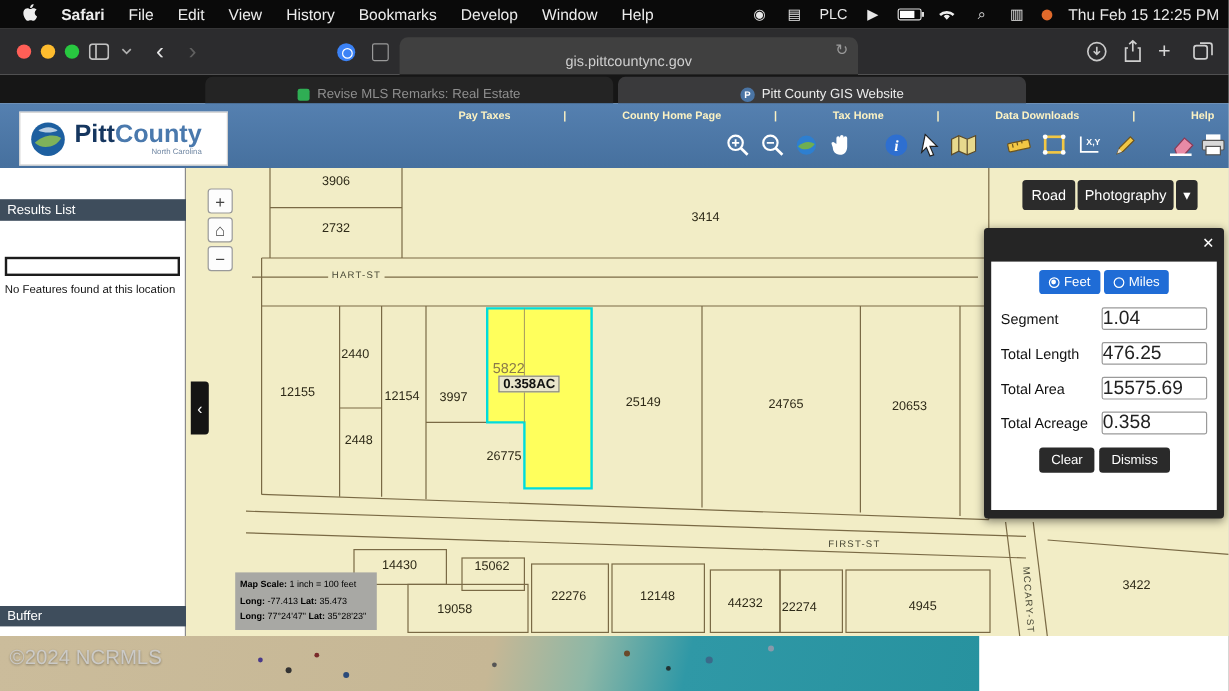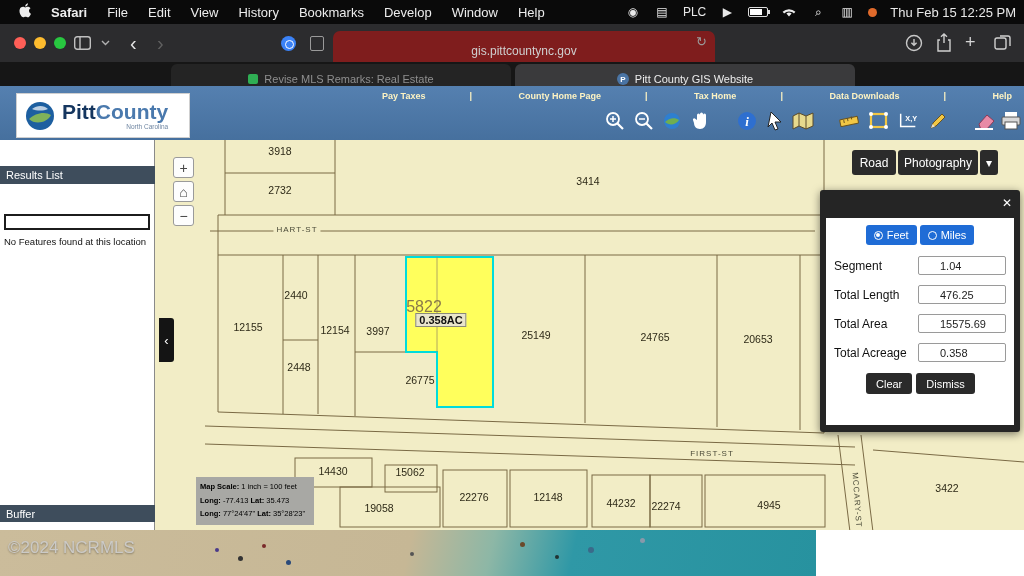--- a/index.html
+++ b/index.html
@@ -17,21 +17,21 @@
   .batt::after { content:""; position:absolute; right:-3px; top:2px; width:2px; height:4px; background:#ddd; }
   .batt .fill { position:absolute; left:1px; top:1px; bottom:1px; width:12px; background:#fff; }
   .orange-dot { width:9px; height:9px; border-radius:50%; background:#e06a2b; }
 
   
   .chrome { position:absolute; left:0; top:24px; width:1024px; height:38px; background:#2c2c2e; }
   .lights { position:absolute; left:14px; top:13px; display:flex; gap:8px; }
   .light { width:12px; height:12px; border-radius:50%; }
   .l-red{background:#ff5f57;} .l-yel{background:#febc2e;} .l-grn{background:#28c840;}
   .nav-glyph { position:absolute; font-size:20px; line-height:20px; top:9px; color:#e6e6e6; }
-  .urlbar { position:absolute; left:333px; top:7px; width:382px; height:40px; background:#7f1d1d;
+  .urlbar { position:absolute; left:333px; top:7px; width:382px; height:40px; background:#404040;
             border-radius:7px; color:#cfcfcf; font-size:12px; display:flex; align-items:center; justify-content:center; }
   .urlbar .reload { position:absolute; right:8px; top:3px; color:#9a9a9a; font-size:13px; }
   .ext-circle { position:absolute; left:281px; top:12px; width:15px; height:15px; border-radius:50%; background:#3b82f6; }
   .ext-circle::after{content:""; position:absolute; left:4px; top:4px; width:7px; height:7px; border-radius:50%; border:1.5px solid #fff;}
   .ext-doc { position:absolute; left:310px; top:12px; width:14px; height:15px; border:1.5px solid #9a9a9a; border-radius:2px; }
   .chrome .plus { position:absolute; left:965px; top:8px; color:#d6d6d6; font-size:18px; }
   .chrome svg { display:block; }
 
   
   .tabbar { position:absolute; left:0; top:62px; width:1024px; height:24px; background:#161616; }
@@ -68,21 +68,21 @@
   .empty-box { position:absolute; left:4px; top:74px; width:146px; height:16px; border:2px solid #1c1c1c; background:#fff; }
   .no-feat { position:absolute; left:4px; top:96px; width:148px; font-size:9.5px; color:#111; }
 
   
   .map { position:absolute; left:155px; top:140px; width:869px; height:390px; background:#f2edc6; overflow:hidden; }
   .map svg.parcels { position:absolute; left:0; top:0; }
   .plabel { position:absolute; transform:translate(-50%,-50%); font-size:10.5px; color:#2e2a18; white-space:nowrap; }
   .street { position:absolute; transform:translate(-50%,-50%); font-size:8px; letter-spacing:1px; color:#4a4a38;
             background:#f2edc6; padding:0 3px; white-space:nowrap; }
   .street.vert { transform:translate(-50%,-50%) rotate(86deg); background:transparent; }
-  .sel-id { position:absolute; transform:translate(-50%,-50%); font-size:16px; color:#8a7a4a; }
+  .sel-id { position:absolute; transform:translate(-50%,-50%); font-size:12px; color:#8a7a4a; }
   .sel-area { position:absolute; transform:translate(-50%,-50%); font-size:11px; font-weight:bold; color:#111;
               background:#e9e5cb; border:1px solid #8a8a7a; padding:0 3px; white-space:nowrap; }
   .zoomctrl { position:absolute; left:18px; top:17px; display:flex; flex-direction:column; gap:3px; }
   .zbtn { width:21px; height:21px; background:#fdfdfd; border:1px solid #9a9a9a; border-radius:3px; color:#444;
           font-size:14px; display:flex; align-items:center; justify-content:center; }
   .collapse { position:absolute; left:4px; top:178px; width:15px; height:44px; background:#141414; color:#fff;
               border-radius:0 3px 3px 0; display:flex; align-items:center; justify-content:center; font-size:13px; }
   .bm-btn { position:absolute; top:10px; height:25px; background:#2b2b2b; color:#fff; font-size:12px; border-radius:3px;
             display:flex; align-items:center; justify-content:center; }
   .scalebox { position:absolute; left:5px; top:337px; width:118px; height:48px; background:#a8a8a4; color:#000;
@@ -95,22 +95,22 @@
   .m-title { height:28px; color:#fff; font-size:16px; font-weight:bold; display:flex; align-items:center; padding:0 10px;margin-top:40px; }
   .m-close { position:absolute; right:8px; top:6px; color:#fff; font-size:12px; }
   .m-body { position:absolute; left:6px; right:6px; top:28px; bottom:7px; background:#fff; padding:7px 8px; }
   .m-units { display:flex; justify-content:center; gap:3px; margin-bottom:6px; }
   .unit-btn { height:20px; background:#1f6cd6; border-radius:3px; color:#fff; font-size:11px; display:flex;
               align-items:center; gap:4px; padding:0 8px; }
   .radio { width:9px; height:9px; border:1.5px solid #fff; border-radius:50%; position:relative; }
   .radio.sel::after { content:""; position:absolute; left:1.5px; top:1.5px; width:4px; height:4px; border-radius:50%; background:#fff; }
   .m-row { display:flex; align-items:center; justify-content:space-between; height:29px; }
   .m-row .lab { font-size:12px; color:#111; }
-  .m-row .val { width:88px; height:19px; border:1px solid #9a9a9a; border-radius:2px; font-size:11px;
-                display:flex; align-items:center; padding-left:21px; color:#222; background:#fff; }
+  .m-row .val { width:88px; height:19px; border:1px solid #9a9a9a; border-radius:2px; font-size:16px;
+                display:flex; align-items:center; padding-left:0; color:#222; background:#fff; }
   .m-btns { display:flex; gap:4px; margin-top:6px; margin-left:32px; }
   .m-btn { height:21px; background:#2a2a2a; color:#fff; font-size:11px; border-radius:3px; display:flex;
            align-items:center; justify-content:center; padding:0 10px; }
 
   
   .beach { position:absolute; left:0; top:530px; width:816px; height:46px;
            background:linear-gradient(103deg,#cbbc9b 0%,#c6b795 50%,#8db7a6 60%,#2f98a6 70%,#27929f 100%); }
   .beach .dot { position:absolute; border-radius:50%; }
   .watermark { position:absolute; left:8px; top:8px; font-size:17px; color:#cccccc; opacity:.9;
                text-shadow:0 1px 2px rgba(0,0,0,.4); }
@@ -354,21 +354,21 @@
         <rect x="495" y="335" width="52" height="52"></rect>
         <rect x="550" y="335" width="120" height="52"></rect>
         <line x1="683" y1="295" x2="695" y2="392"></line>
         <line x1="706" y1="295" x2="718" y2="392"></line>
         <line x1="718" y1="310" x2="869" y2="322"></line>
       </g>
       <polygon points="251,117 338,117 338,267 282,267 282,212 251,212" fill="#ffff5c" stroke="#00dcdc" stroke-width="2"></polygon>
       <line x1="282" y1="117" x2="282" y2="212" stroke="#a09260" stroke-width="0.8"></line>
     </svg>
 
-    <div class="plabel" style="left:125px;top:11px;">3918</div>
+    <div class="plabel" style="left:125px;top:11px;">3906</div>
     <div class="plabel" style="left:125px;top:50px;">2732</div>
     <div class="plabel" style="left:433px;top:41px;">3414</div>
     <div class="plabel" style="left:141px;top:155px;">2440</div>
     <div class="plabel" style="left:93px;top:187px;">12155</div>
     <div class="plabel" style="left:180px;top:190px;">12154</div>
     <div class="plabel" style="left:223px;top:191px;">3997</div>
     <div class="plabel" style="left:144px;top:227px;">2448</div>
     <div class="plabel" style="left:265px;top:240px;">26775</div>
     <div class="plabel" style="left:381px;top:195px;">25149</div>
     <div class="plabel" style="left:500px;top:197px;">24765</div>

